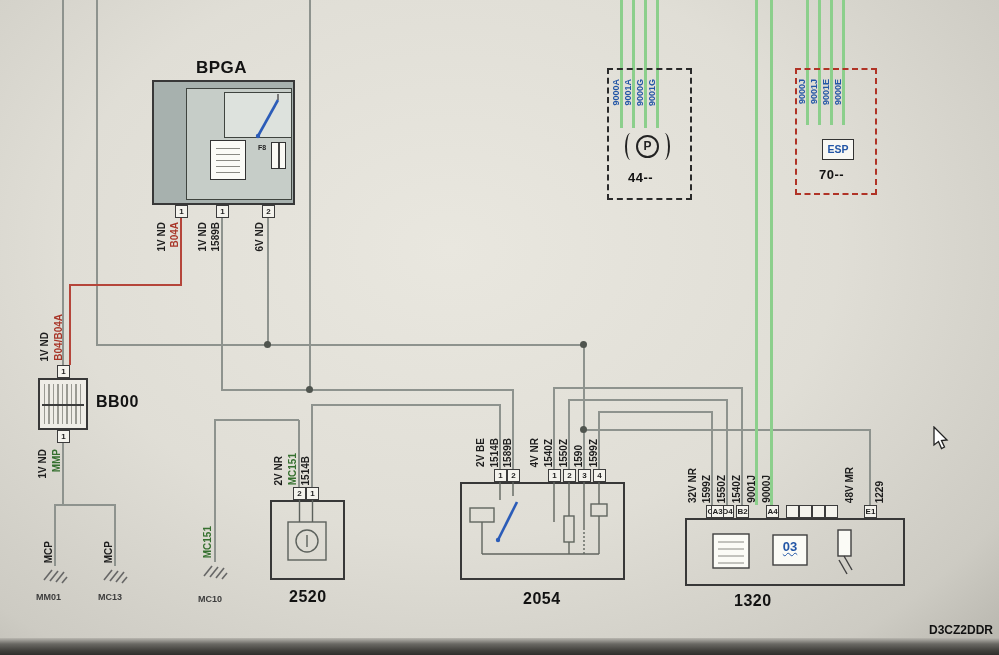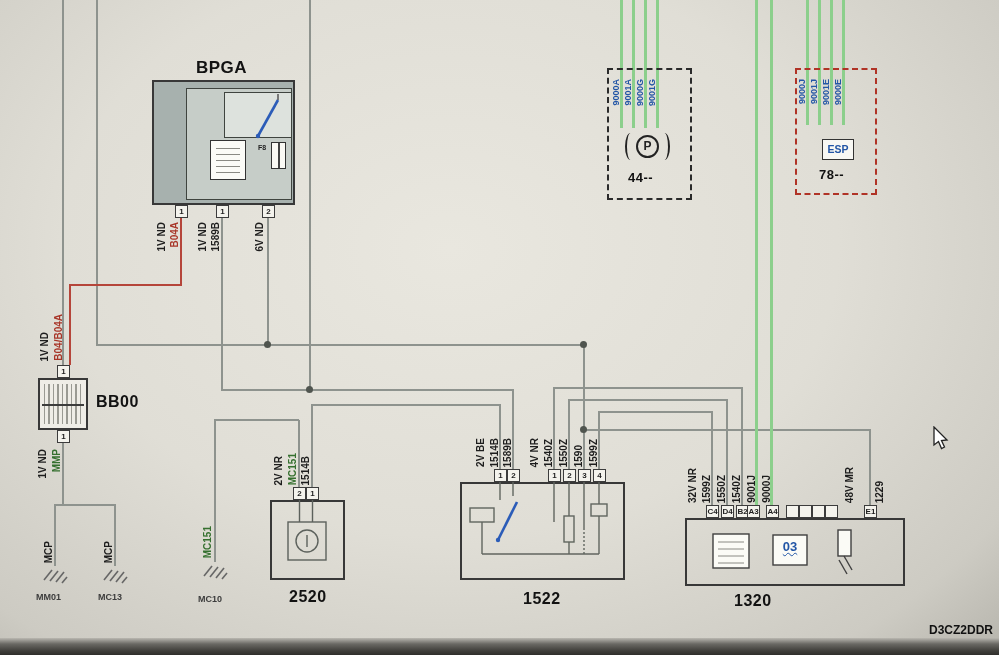--- a/index.html
+++ b/index.html
@@ -199,34 +199,34 @@
       <line x1="109" y1="60" x2="109" y2="72"></line>
       <rect x="131" y="22" width="16" height="12"></rect>
       <line x1="139" y1="34" x2="139" y2="72"></line>
       <line x1="124" y1="46" x2="124" y2="72" stroke-dasharray="2 2"></line>
     </g>
     <g stroke="#2b5cb8" stroke-width="2.6" fill="none">
       <line x1="38" y1="58" x2="57" y2="20"></line>
     </g>
     <circle cx="38" cy="58" r="2.2" fill="#2b5cb8"></circle>
   </svg>
-  <div class="title" style="left:523px;top:590px">1522</div>
+  <div class="title" style="left:523px;top:590px">2054</div>
 
   <div class="vlabel" style="left:686px;bottom:152px">32V NR</div>
   <div class="vlabel" style="left:700px;bottom:152px">1599Z</div>
   <div class="vlabel" style="left:715px;bottom:152px">1550Z</div>
   <div class="vlabel" style="left:730px;bottom:152px">1540Z</div>
   <div class="vlabel" style="left:745px;bottom:152px">9001J</div>
   <div class="vlabel" style="left:760px;bottom:152px">9000J</div>
   <div class="vlabel" style="left:843px;bottom:152px">48V MR</div>
   <div class="vlabel" style="left:873px;bottom:152px">1229</div>
   <div class="pin" style="left:706px;top:505px">C4</div>
   <div class="pin" style="left:721px;top:505px">D4</div>
   <div class="pin" style="left:736px;top:505px">B2</div>
-  <div class="pin" style="left:747px;top:505px">A3</div>
+  <div class="pin" style="left:711px;top:505px">A3</div>
   <div class="pin" style="left:766px;top:505px">A4</div>
   <div class="pin" style="left:786px;top:505px"></div>
   <div class="pin" style="left:799px;top:505px"></div>
   <div class="pin" style="left:812px;top:505px"></div>
   <div class="pin" style="left:825px;top:505px"></div>
   <div class="pin" style="left:864px;top:505px">E1</div>
   <div class="comp" style="left:685px;top:518px;width:220px;height:68px"></div>
   <svg class="icon" style="left:685px;top:518px" width="220" height="68">
     <g stroke="#3f3f3f" stroke-width="1.4" fill="#fbfbf6">
       <rect x="28" y="16" width="36" height="34"></rect>
@@ -258,21 +258,21 @@
     <div style="position:absolute;right:1px;top:1px;width:9px;height:27px;border-right:2.2px solid #222;border-radius:50%"></div>
   </div>
   <div class="title sm" style="left:628px;top:170px">44--</div>
 
   <div class="dashedbox redb" style="left:795px;top:68px;width:82px;height:127px"></div>
   <div class="vlabel small c-blue" style="left:796px;top:79px">9000J</div>
   <div class="vlabel small c-blue" style="left:808px;top:79px">9001J</div>
   <div class="vlabel small c-blue" style="left:820px;top:79px">9001E</div>
   <div class="vlabel small c-blue" style="left:832px;top:79px">9000E</div>
   <div class="icon" style="left:822px;top:139px;width:32px;height:21px;border:1.6px solid #333;background:#f8f8f4;box-sizing:border-box;text-align:center;font:700 10.5px/18px 'Liberation Sans',sans-serif;color:#2356a6">ESP</div>
-  <div class="title sm" style="left:819px;top:167px">78--</div>
+  <div class="title sm" style="left:819px;top:167px">70--</div>
 
   <div style="position:absolute;left:929px;top:623px;font:700 12px 'Liberation Sans',sans-serif;color:#111">D3CZ2DDR</div>
   <div style="position:absolute;left:0;top:638px;width:999px;height:17px;background:linear-gradient(#b9b7b0,#6a6964 35%,#403f3b 75%,#2f2e2b)"></div>
   <svg class="icon" style="left:933px;top:426px" width="18" height="26">
     <path d="M1,1 L1,19 L5.5,15.5 L8.5,22.5 L11.5,21 L8.5,14.5 L14,14 Z" fill="#fff" stroke="#222" stroke-width="1.3"></path>
   </svg>
 
 </div>
 
 </body></html>

